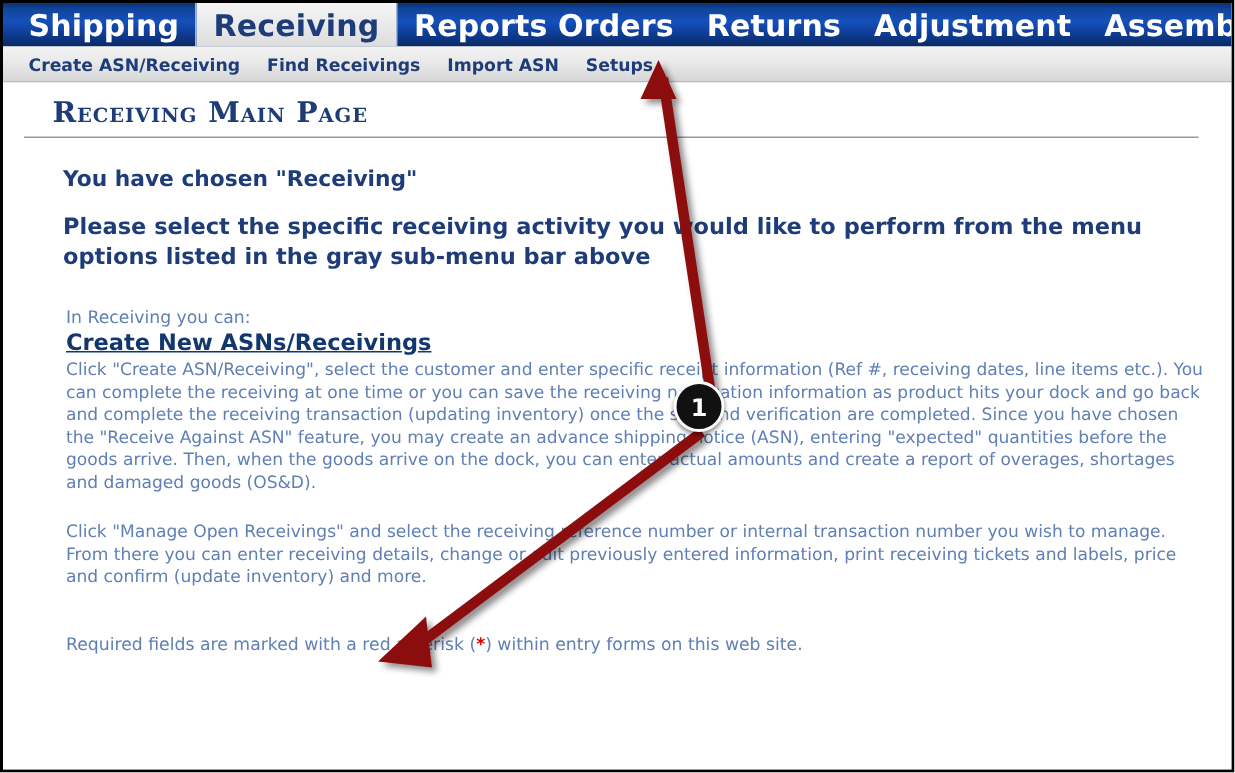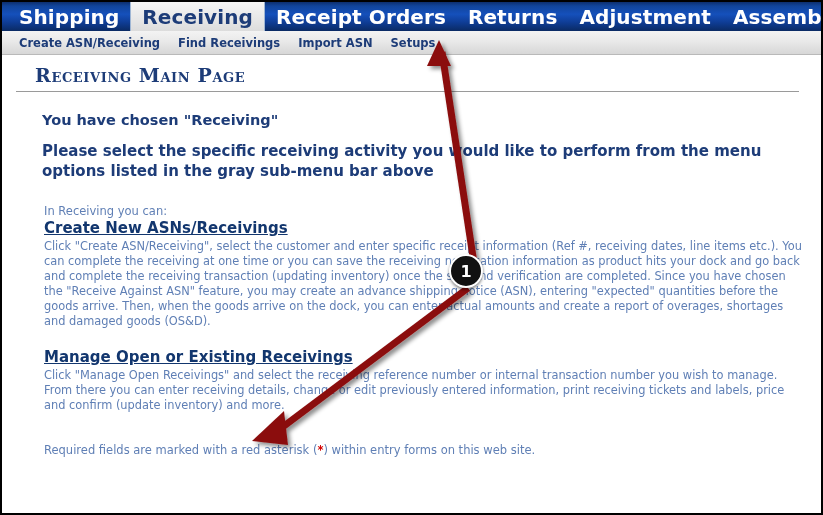--- a/index.html
+++ b/index.html
@@ -184,21 +184,21 @@
 <div id="screen">
 
   <div class="topnav">
     <div class="topnav-item">
         <span>Shipping</span>
       </div>
     <div class="topnav-item active">
         <span>Receiving</span>
       </div>
     <div class="topnav-item">
-        <span>Receipt Orders</span>
+        <span>Reports Orders</span>
       </div>
     <div class="topnav-item">
         <span>Returns</span>
       </div>
     <div class="topnav-item">
         <span>Adjustment</span>
       </div>
     <div class="topnav-item">
         <span>Assemblies</span>
       </div>
@@ -230,21 +230,20 @@
       <div class="h-sub">Please select the specific receiving activity you would like to perform from the menu options listed in the gray sub-menu bar above</div>
 
       <div class="intro">In Receiving you can:</div>
 
       <div class="sec">
         <a class="sec-link">Create New ASNs/Receivings</a>
         <p class="sec-body">Click "Create ASN/Receiving", select the customer and enter specific receipt information (Ref #, receiving dates, line items etc.). You can complete the receiving at one time or you can save the receiving notification information as product hits your dock and go back and complete the receiving transaction (updating inventory) once the sort and verification are completed. Since you have chosen the "Receive Against ASN" feature, you may create an advance shipping notice (ASN), entering "expected" quantities before the goods arrive. Then, when the goods arrive on the dock, you can enter actual amounts and create a report of overages, shortages and damaged goods (OS&amp;D).</p>
       </div>
 
       <div class="sec gap-top">
-        <a class="sec-link">Manage Open or Existing Receivings</a>
         <p class="sec-body">Click "Manage Open Receivings" and select the receiving reference number or internal transaction number you wish to manage. From there you can enter receiving details, change or edit previously entered information, print receiving tickets and labels, price and confirm (update inventory) and more.</p>
       </div>
 
 
       <div class="footnote">
         <span>Required fields are marked with a red asterisk (</span><span class="star">*</span><span>) within entry forms on this web site.</span>
       </div>
 
     </div>
   </div>

